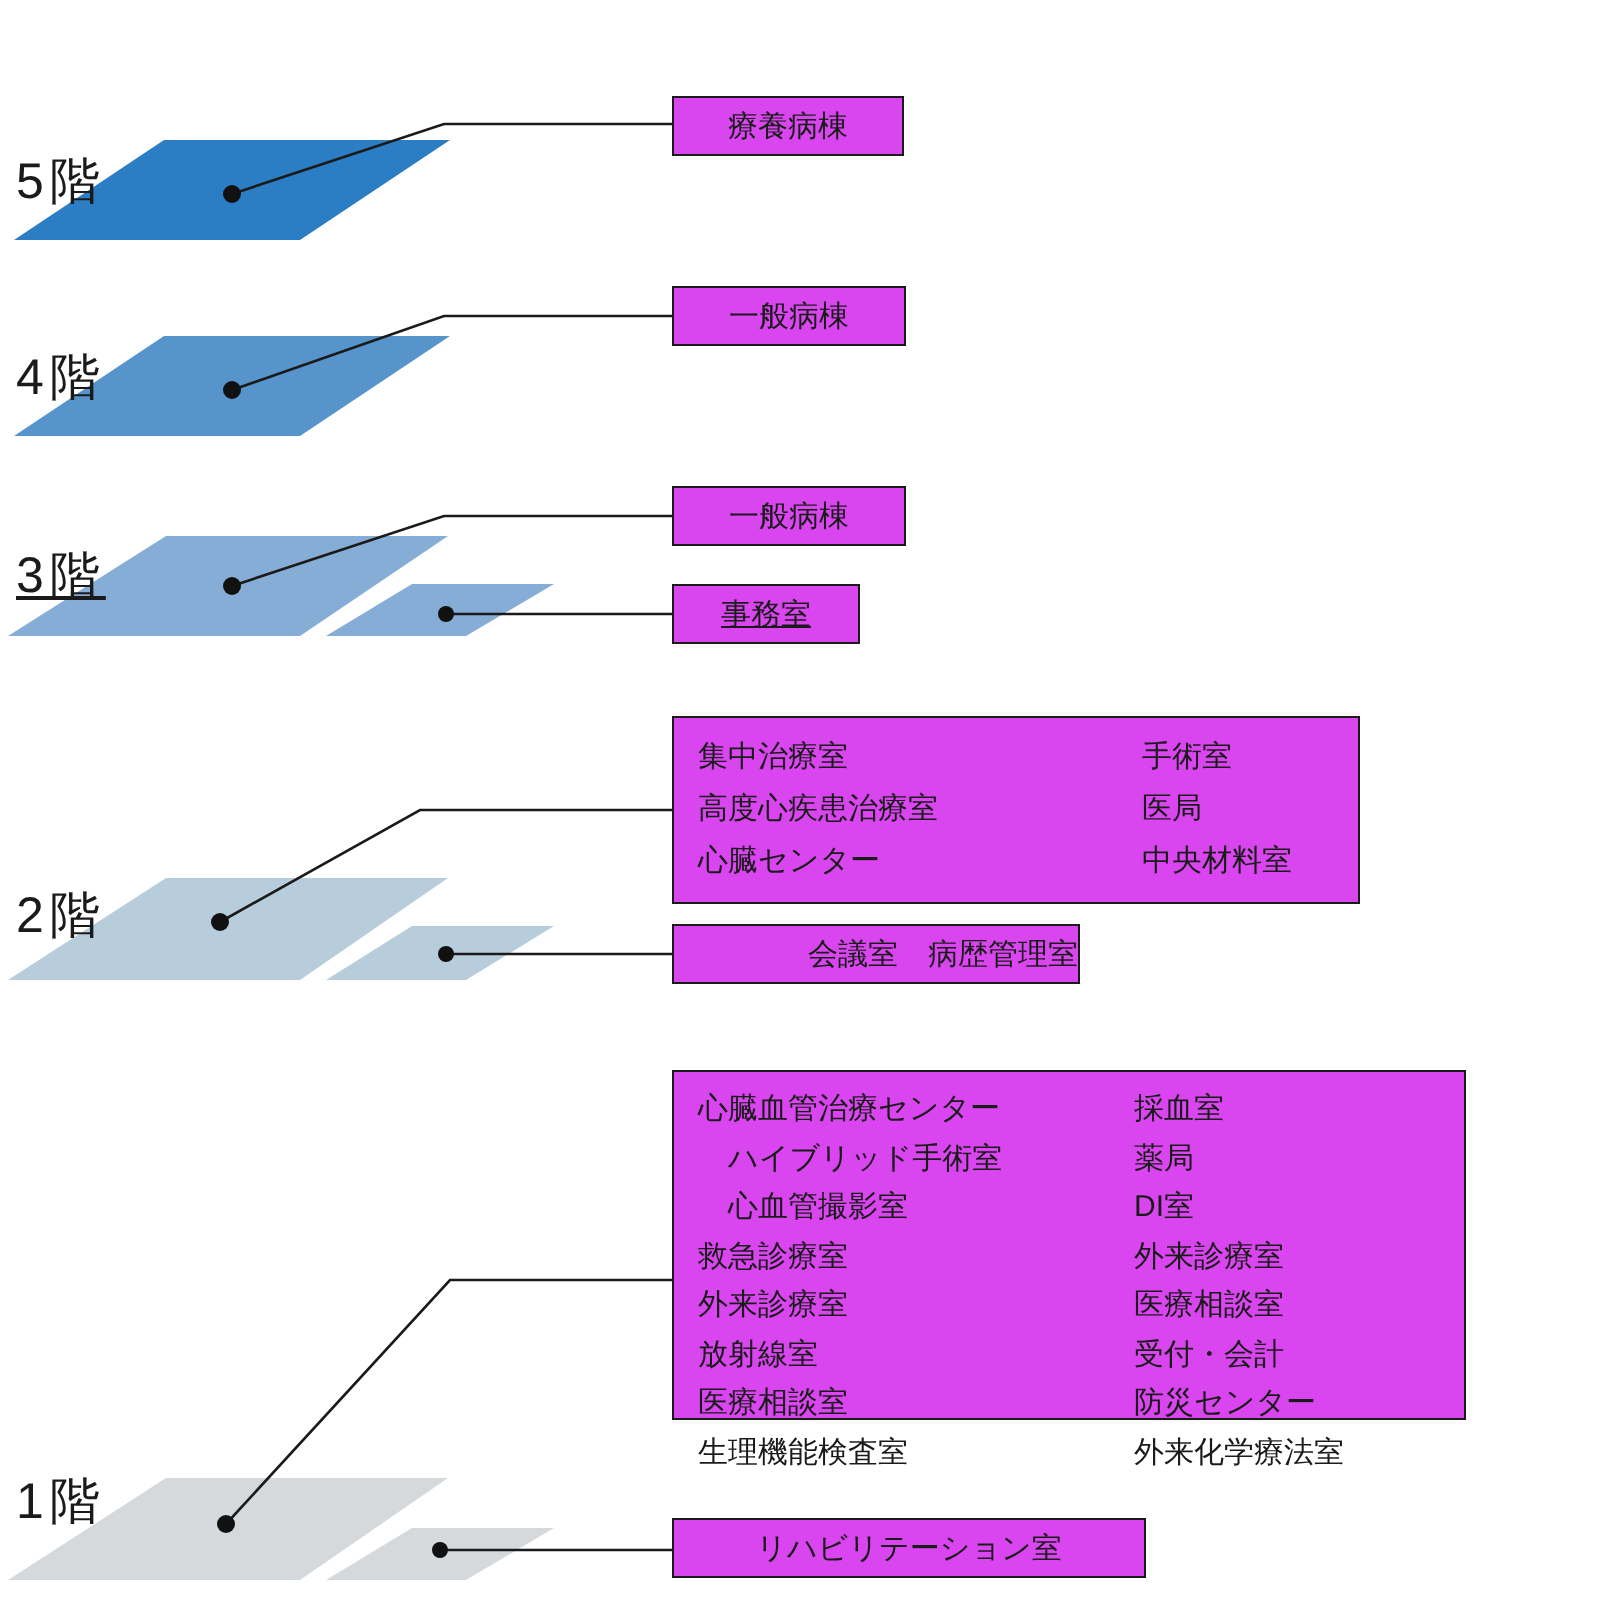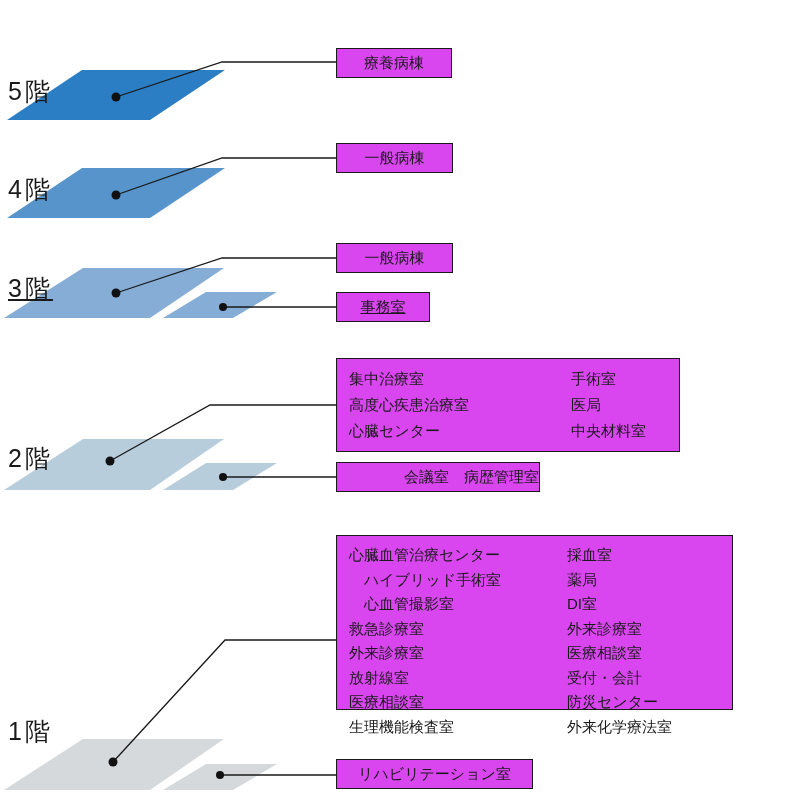--- a/index.html
+++ b/index.html
@@ -57,21 +57,21 @@
     <circle cx="110" cy="461" r="4.5" fill="#111111"></circle>
     <circle cx="223" cy="477" r="4" fill="#111111"></circle>
     <circle cx="113" cy="762" r="4.5" fill="#111111"></circle>
     <circle cx="220" cy="775" r="4" fill="#111111"></circle>
   </svg>
 
   <div class="floor-name" style="left:8px;top:44px;">5階</div>
   <div class="floor-name" style="left:8px;top:142px;">4階</div>
   <div class="floor-name" style="left:8px;top:241px;text-decoration:underline;">3階</div>
   <div class="floor-name" style="left:8px;top:411px;">2階</div>
-  <div class="floor-name" style="left:8px;top:684px;">1階</div>
+  <div class="floor-name" style="left:8px;top:704px;">1階</div>
 
   <div class="box single" style="left:336px;top:48px;width:116px;height:30px;">
     <span>療養病棟</span>
   </div>
 
   <div class="box single" style="left:336px;top:143px;width:117px;height:30px;">
     <span>一般病棟</span>
   </div>
 
   <div class="box single" style="left:336px;top:243px;width:117px;height:30px;">
@@ -115,17 +115,17 @@
       <div class="room-line">薬局</div>
       <div class="room-line">DI室</div>
       <div class="room-line">外来診療室</div>
       <div class="room-line">医療相談室</div>
       <div class="room-line">受付・会計</div>
       <div class="room-line">防災センター</div>
       <div class="room-line">外来化学療法室</div>
     </div>
   </div>
 
-  <div class="box single" style="left:336px;top:759px;width:197px;height:30px;">
+  <div class="box single" style="left:336px;top:759px;width:237px;height:30px;">
     <span>リハビリテーション室</span>
   </div>
 
 </div>
 
 </body></html>

